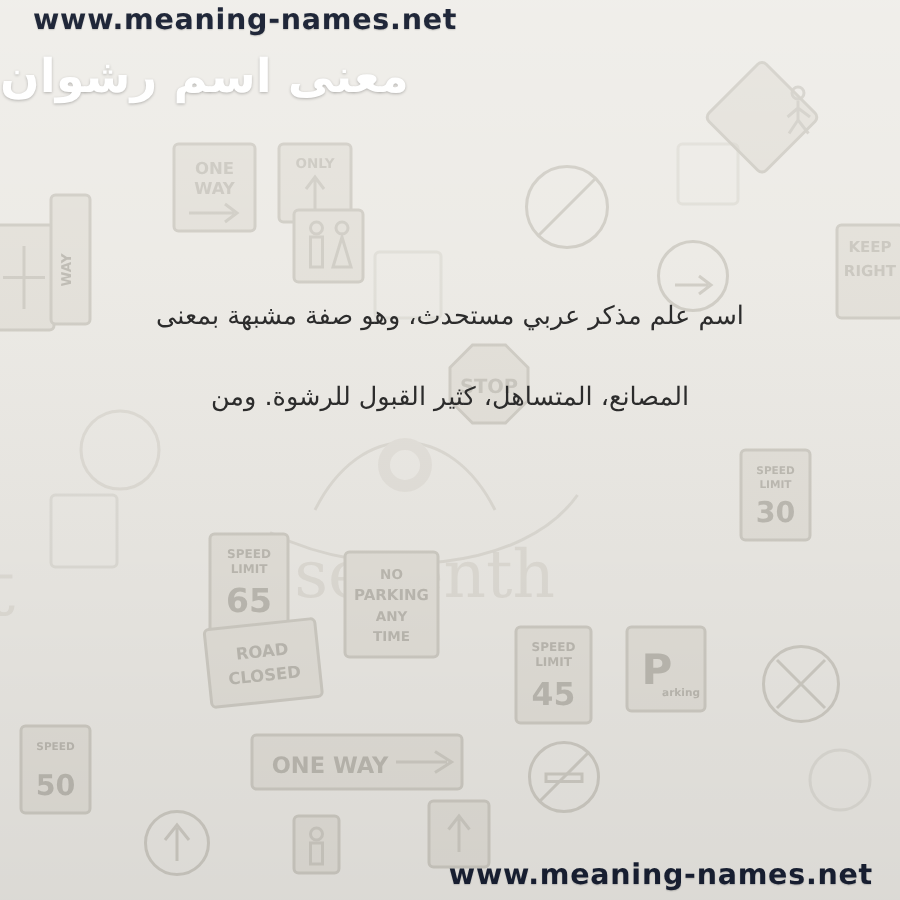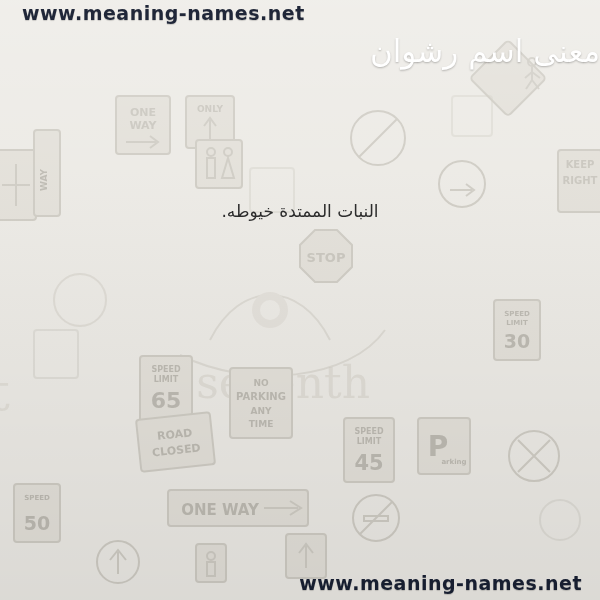--- a/index.html
+++ b/index.html
@@ -62,23 +62,23 @@
     font-size: 19px;
     opacity: 0.96;
   }
 
   
   #title {
     position: absolute;
     top: 12px;
     left: 0;
     right: 0;
-    text-align: right;
+    text-align: left;
     font-size: 31px;
-    font-weight: normal;
+    font-weight: bold;
     color: #ffffff;
     direction: rtl;
     text-shadow: 0 1px 2px rgba(0,0,0,0.25);
   }
 
   
   #meaning-block {
     position: absolute;
     top: 198px;
     left: 40px;
@@ -272,16 +272,17 @@
   </svg>
 </div>
 
 <div id="bg-wash"></div>
 
 <div class="watermark" id="watermark-top">www.meaning-names.net</div>
 
 <h1 id="title">معنى اسم رشوان</h1>
 
 <div id="meaning-block">
-  <span class="line">النبات الممتدة خيوطه.</span>
+  <span class="line">اسم علم مذكر عربي مستحدث، وهو صفة مشبهة بمعنى</span>
+  <span class="line">المصانع، المتساهل، كثير القبول للرشوة. ومن</span>
 </div>
 
 <div class="watermark" id="watermark-bottom">www.meaning-names.net</div>
 
 </body></html>

